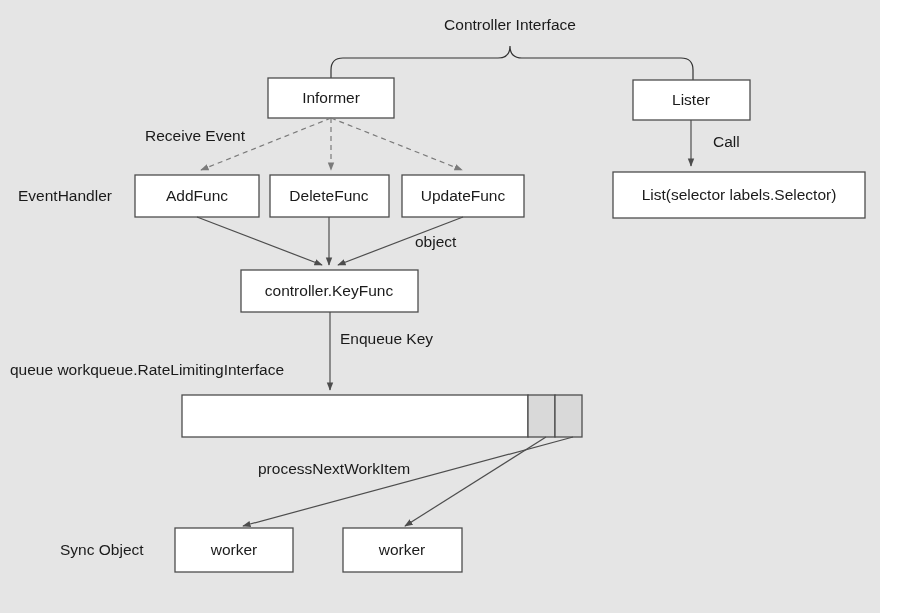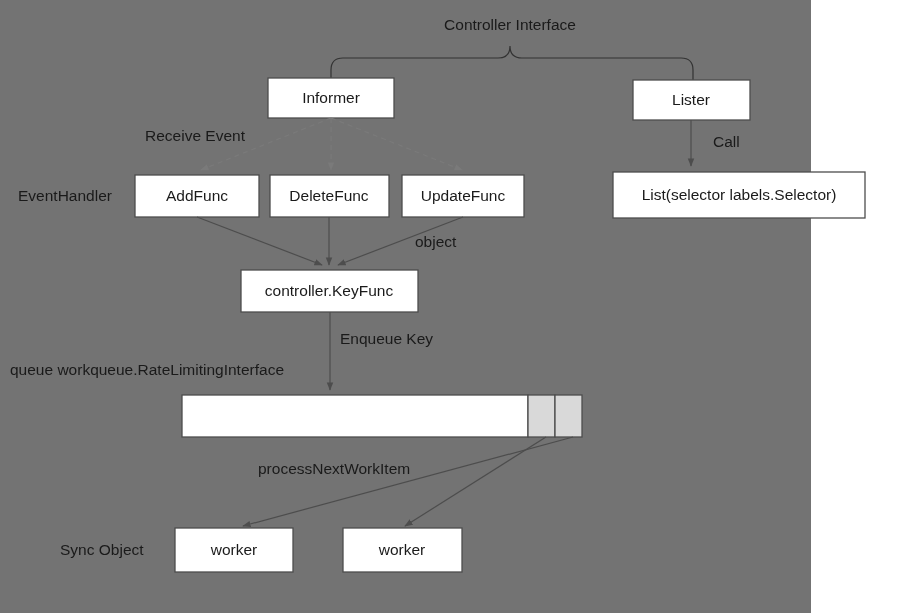--- a/index.html
+++ b/index.html
@@ -8,23 +8,23 @@
     background: #ffffff;
   }
   body {
     width: 905px;
     height: 613px;
     overflow: hidden;
     font-family: "Liberation Sans", sans-serif;
   }
   #diagram-root {
     position: relative;
-    width: 811px;
+    width: 880px;
     height: 613px;
-    background: #737373;
+    background: #e5e5e5;
   }
   svg#diagram-svg {
     display: block;
     width: 905px;
     height: 613px;
   }
   .box-rect {
     fill: #ffffff;
     stroke: #4d4d4d;
     stroke-width: 1.3;

